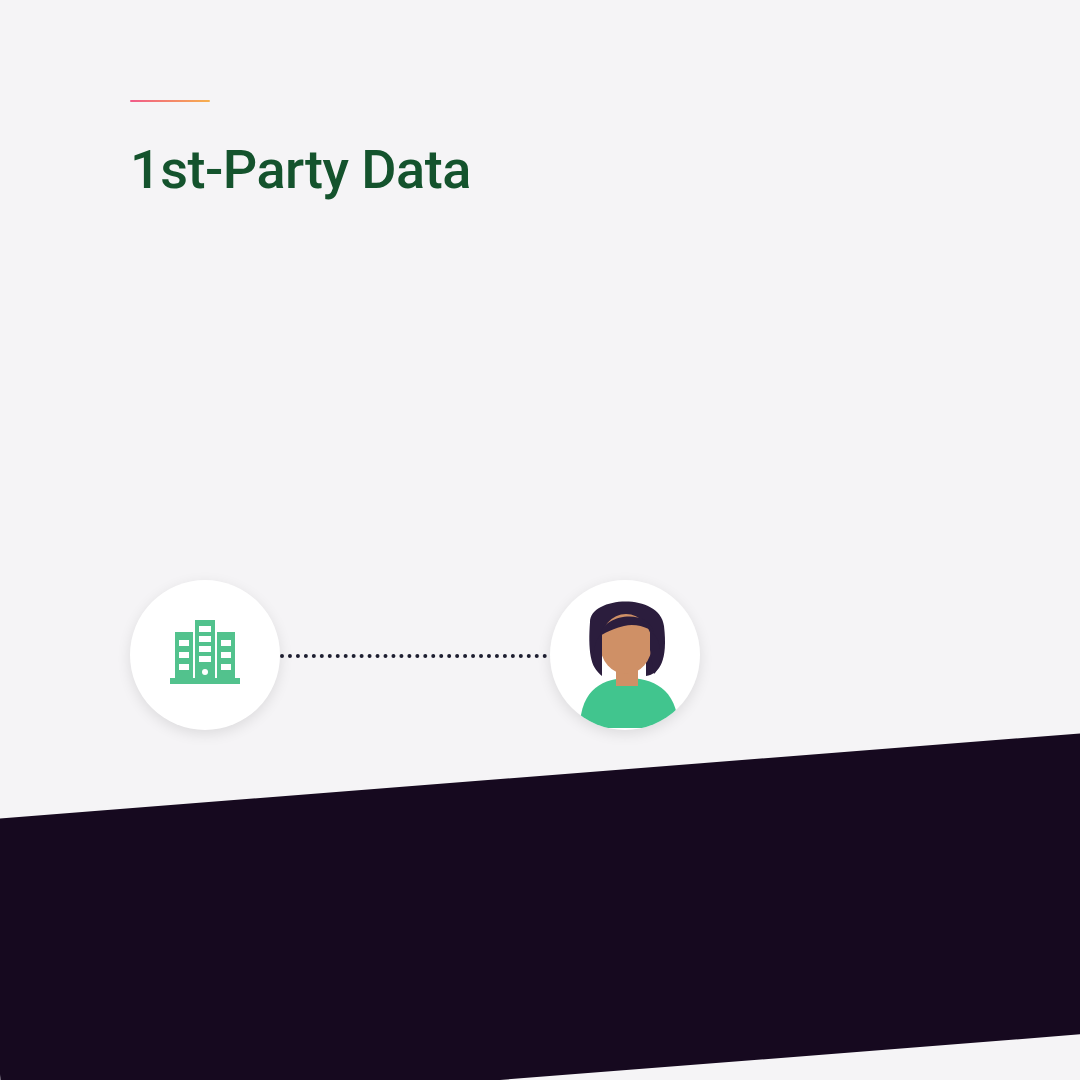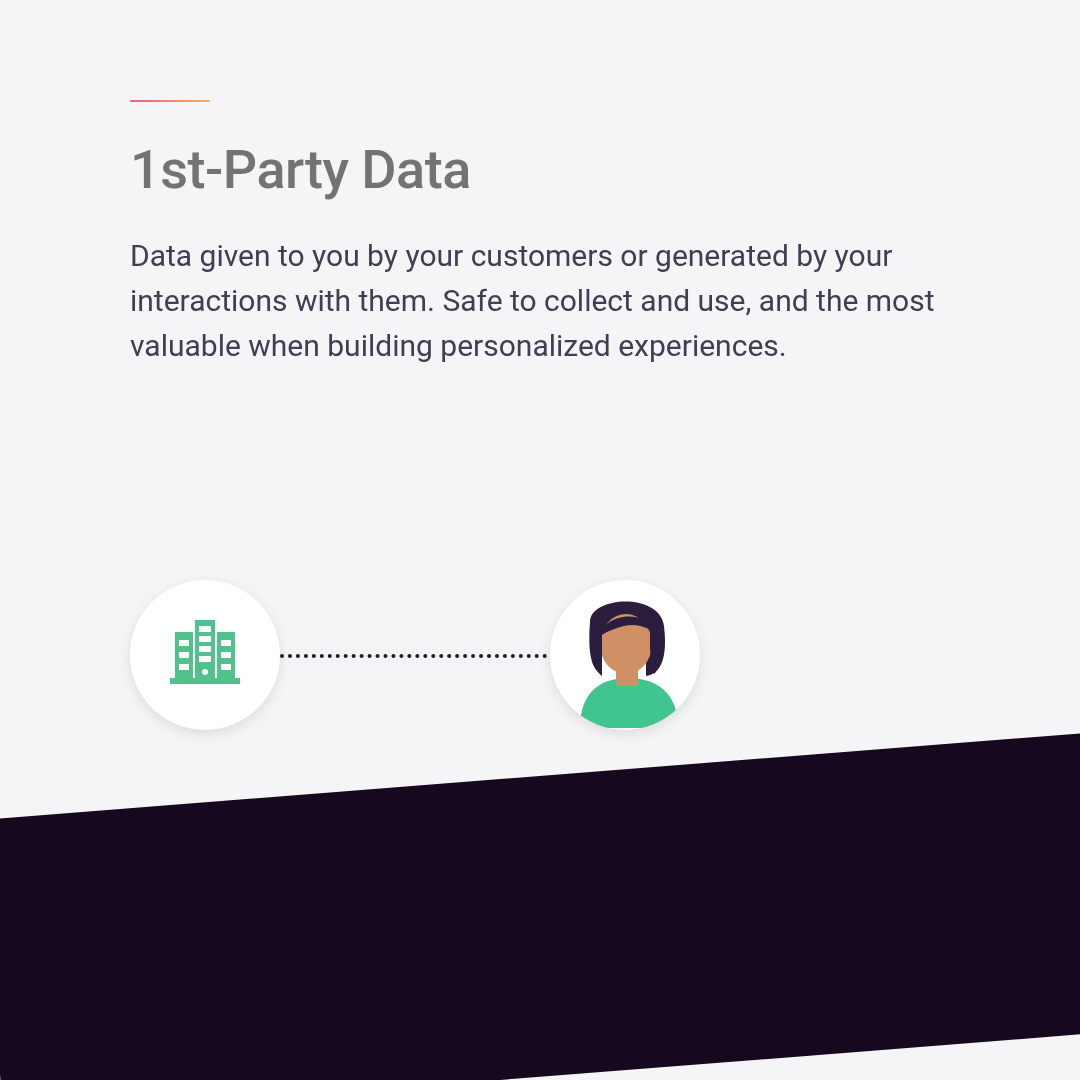--- a/index.html
+++ b/index.html
@@ -13,21 +13,21 @@
   .content{
     position:absolute;left:130px;top:100px;right:130px;
   }
   .accent-line{
     width:80px;height:2px;border-radius:2px;
     background:linear-gradient(90deg,#f15a8a 0%,#f7b04d 100%);
     margin-bottom:36px;
   }
   h1.title{
     font-size:54px;font-weight:500;letter-spacing:-0.5px;
-    margin:0 0 32px 0;color:#737373;
+    margin:0 0 32px 0;color:#14532d;
   }
   p.body{
     font-size:30px;line-height:1.5;font-weight:400;
     color:#3d3f52;margin:0;max-width:820px;
   }
 
   .graphic{
     position:absolute;left:130px;top:570px;width:600px;height:170px;
   }
   .circle{
@@ -59,21 +59,20 @@
     position:absolute;left:-60px;top:830px;width:200px;height:260px;
     pointer-events:none;
   }
 </style>
 </head>
 <body>
 
 <div class="content">
   <div class="accent-line"></div>
   <h1 class="title">1st-Party Data</h1>
-  <p class="body">Data given to you by your customers or generated by your interactions with them. Safe to collect and use, and the most valuable when building personalized experiences.</p>
 </div>
 
 <div class="graphic">
   <div class="connector"></div>
 
   <div class="circle left">
     <span>
       <svg width="86" height="86" viewBox="0 0 86 86">
         <g fill="#52c28d">
 

